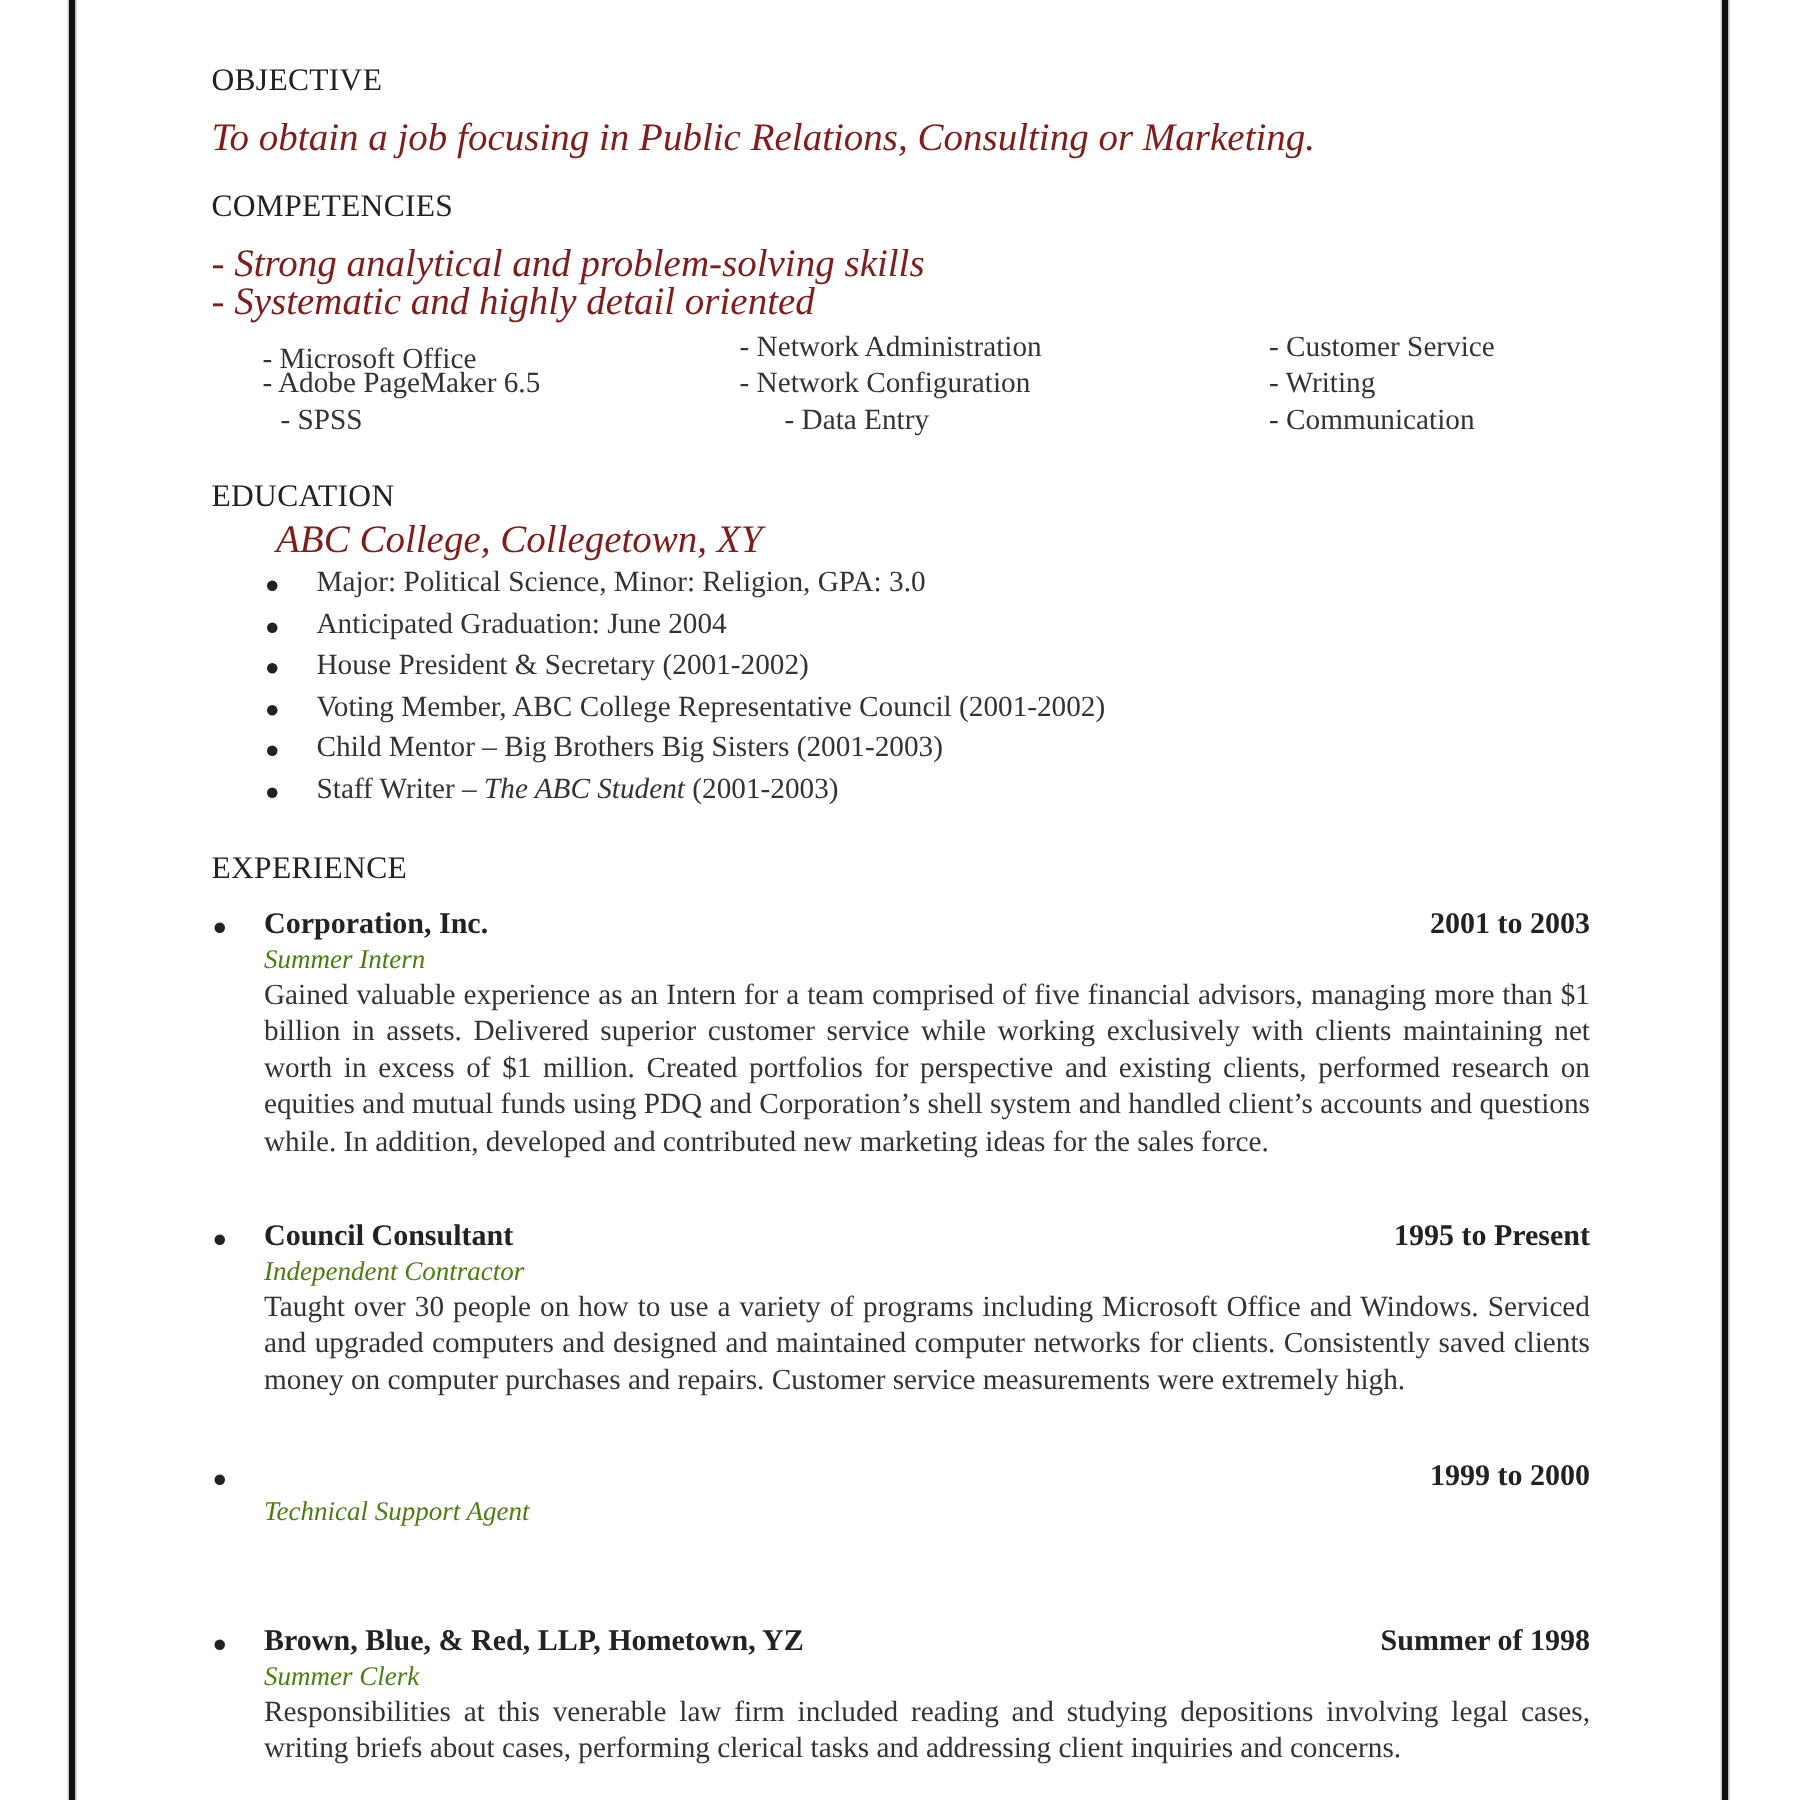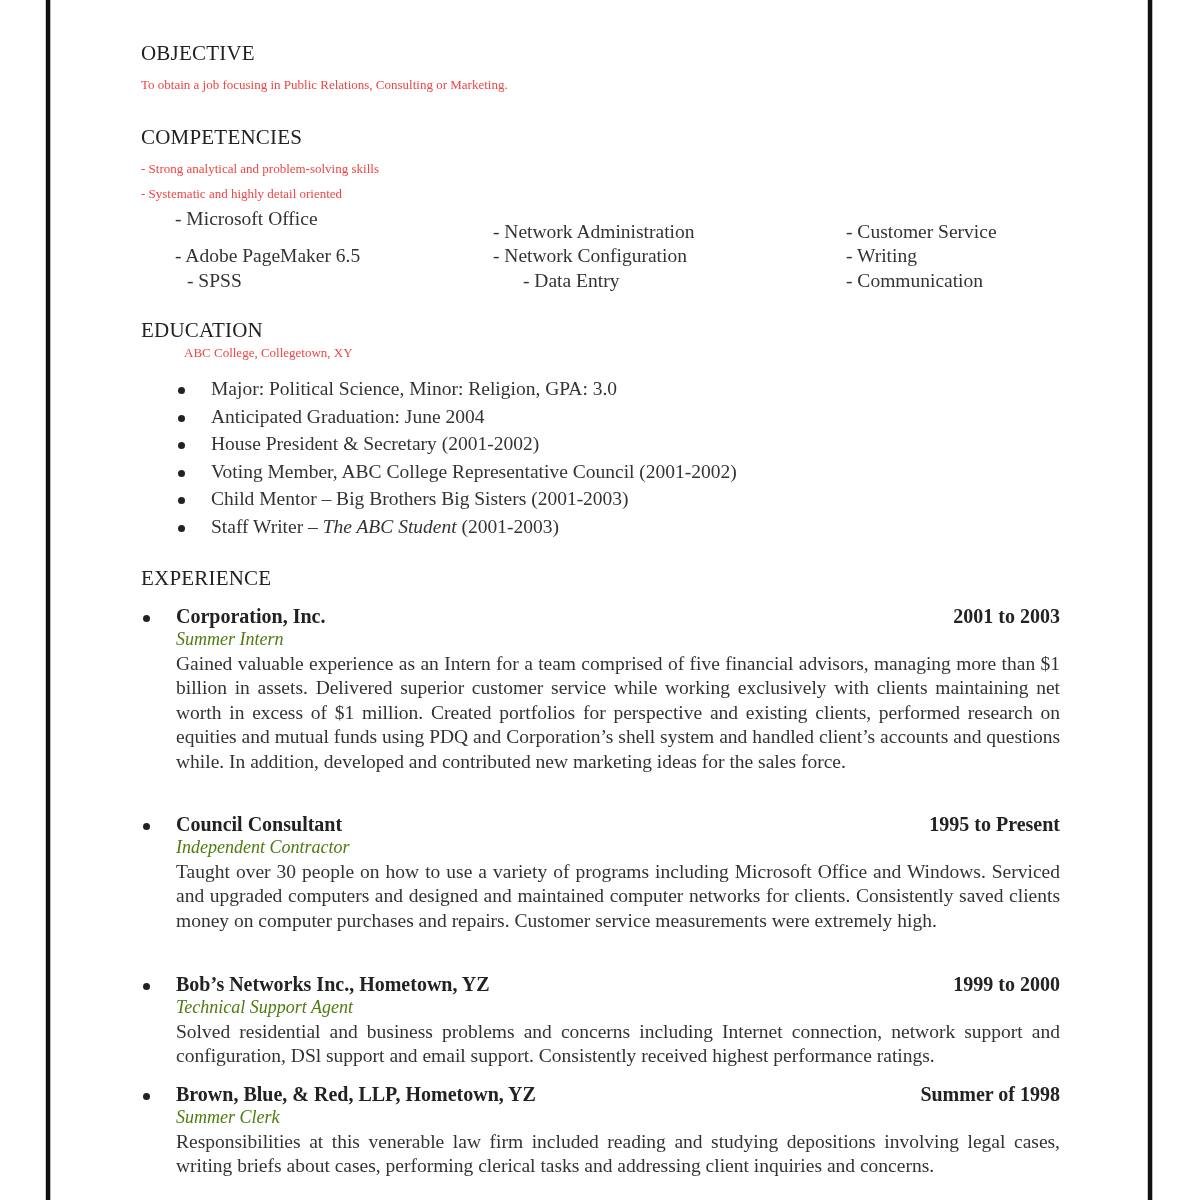--- a/index.html
+++ b/index.html
@@ -2,21 +2,21 @@
 <html><head>
 <meta charset="utf-8">
 <style>
   html, body { margin:0; padding:0; background:#ffffff; }
   body { width:1200px; height:1200px; position:relative; overflow:hidden;
          font-family:"Liberation Serif","DejaVu Serif",serif; color:#2a2a2a; }
   .border-left { position:absolute; left:46px; top:0; width:4px; height:1200px; background:#111; box-shadow:1px 0 0 #bbb, -1px 0 0 #ccc; }
   .border-right { position:absolute; left:1148px; top:0; width:4px; height:1200px; background:#111; box-shadow:1px 0 0 #bbb, -1px 0 0 #ccc; }
   .page { position:absolute; left:141px; top:0; width:919px; }
   .h { position:absolute; left:0; font-size:21px; letter-spacing:0.2px; color:#222; }
-  .line { position:absolute; font-size:13px; white-space:nowrap; color:#ef4444; }
+  .line { position:absolute; font-size:26px; white-space:nowrap; color:#7f1d1d;font-style:italic; }
   .col { position:absolute; font-size:19.5px; white-space:nowrap; color:#333; }
   .edu-list { position:absolute; left:0; top:378px; margin:0; padding:0; list-style:none; }
   .edu-list li { position:relative; height:27.5px; font-size:19.5px; white-space:nowrap; color:#333; }
   .bullet { position:absolute; width:7px; height:7px; border-radius:50%; background:#222; }
   .edu-list .bullet { left:37px; top:9px; }
   .edu-list .txt { position:absolute; left:70px; top:0; }
   .exp { position:absolute; left:0; width:919px; }
   .exp .bullet { left:2px; top:10px; }
   .exp-head { position:absolute; left:35px; right:0; top:0; height:24px; font-size:20px; font-weight:bold; color:#222; }
   .exp-title { position:absolute; left:0; top:0; }
@@ -33,21 +33,21 @@
 
 <div class="page">
 
   <div class="h" style="top:41px;">OBJECTIVE</div>
   <div class="line" style="left:0; top:77px;">To obtain a job focusing in Public Relations, Consulting or Marketing.</div>
 
   <div class="h" style="top:125px;">COMPETENCIES</div>
   <div class="line" style="left:0; top:161px;">- Strong analytical and problem-solving skills</div>
   <div class="line" style="left:0; top:186px;">- Systematic and highly detail oriented</div>
 
-  <div class="col" style="left:34px; top:208px;">- Microsoft Office</div>
+  <div class="col" style="left:34px; top:229px;">- Microsoft Office</div>
   <div class="col" style="left:34px; top:245px;">- Adobe PageMaker 6.5</div>
   <div class="col" style="left:34px; top:270px;margin-left:12px;">- SPSS</div>
 
   <div class="col" style="left:352px; top:221px;">- Network Administration</div>
   <div class="col" style="left:352px; top:245px;">- Network Configuration</div>
   <div class="col" style="left:352px; top:270px;margin-left:30px;">- Data Entry</div>
 
   <div class="col" style="left:705px; top:221px;">- Customer Service</div>
   <div class="col" style="left:705px; top:245px;">- Writing</div>
   <div class="col" style="left:705px; top:270px;">- Communication</div>
@@ -100,25 +100,23 @@
         <span class="exp-title">Council Consultant</span>
         <span class="exp-date">1995 to Present</span>
       </div>
     <div class="exp-role">Independent Contractor</div>
     <div class="exp-desc">Taught over 30 people on how to use a variety of programs including Microsoft Office and Windows. Serviced and upgraded computers and designed and maintained computer networks for clients. Consistently saved clients money on computer purchases and repairs.  Customer service measurements were extremely high.</div>
   </div>
 
   <div class="exp" style="top:973px; height:100px;">
     <span class="bullet"></span>
     <div class="exp-head">
-        <span class="exp-title">Bob’s Networks Inc., Hometown, YZ</span>
         <span class="exp-date">1999 to 2000</span>
       </div>
     <div class="exp-role">Technical Support Agent</div>
-    <div class="exp-desc">Solved residential and business problems and concerns including Internet connection, network support and configuration, DSl support and email support.  Consistently received highest performance ratings.</div>
   </div>
 
   <div class="exp" style="top:1083px; height:100px;">
     <span class="bullet"></span>
     <div class="exp-head">
         <span class="exp-title">Brown, Blue, &amp; Red, LLP, Hometown, YZ</span>
         <span class="exp-date">Summer of 1998</span>
       </div>
     <div class="exp-role">Summer Clerk</div>
     <div class="exp-desc">Responsibilities at this venerable law firm included reading and studying depositions involving legal cases, writing briefs about cases, performing clerical tasks and addressing client inquiries and concerns.</div>

